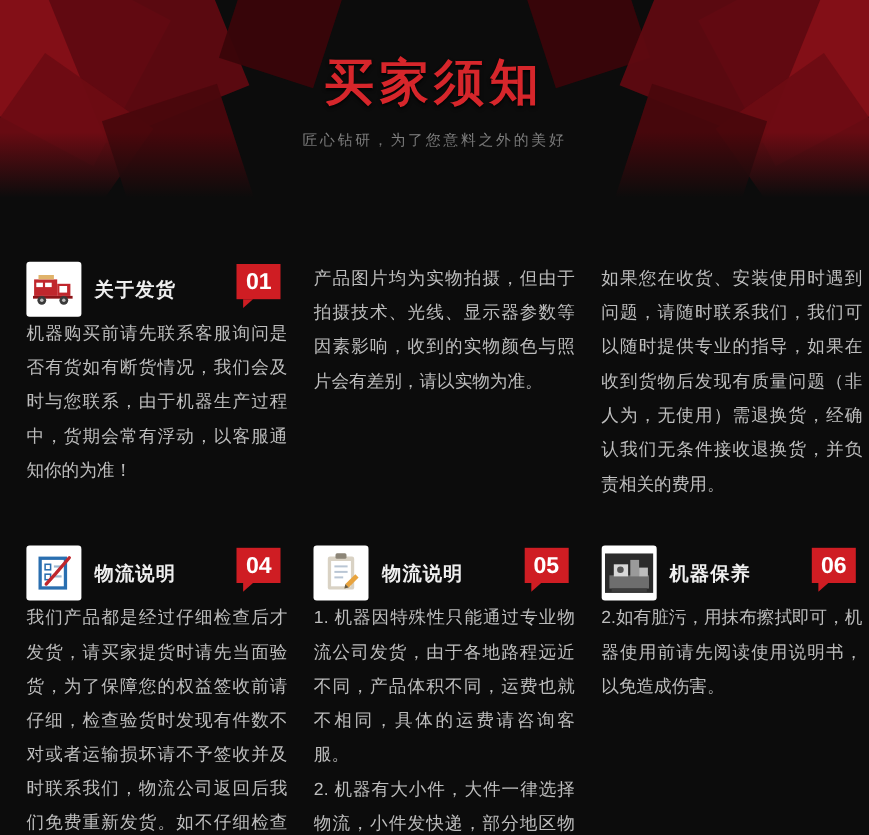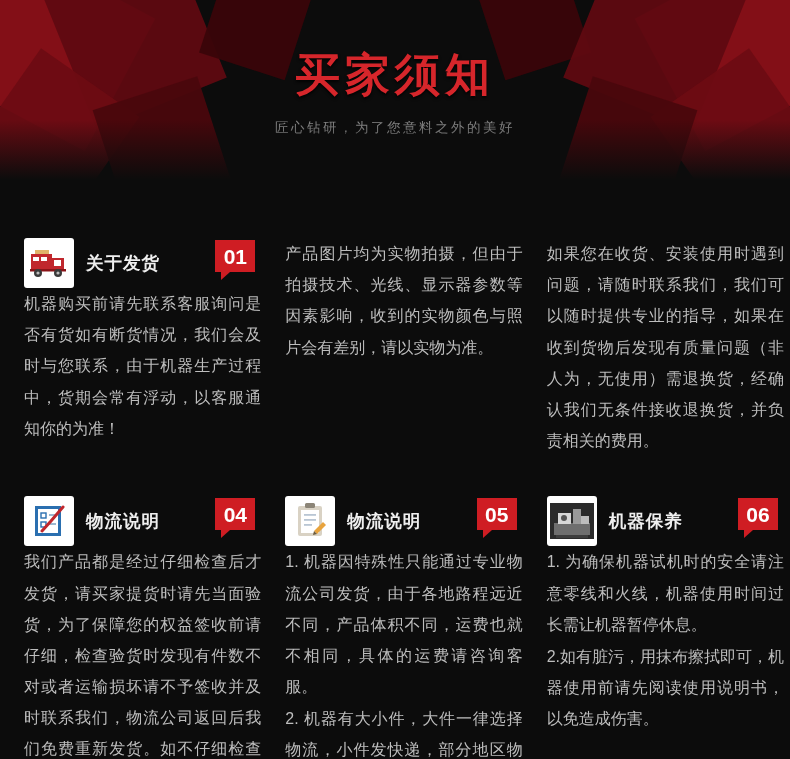--- a/index.html
+++ b/index.html
@@ -267,19 +267,18 @@
             <rect x="23" y="6" width="8" height="15" fill="#9a9a9a"></rect>
             <rect x="31" y="13" width="8" height="8" fill="#bdbdbd"></rect>
             <circle cx="14" cy="15" r="3" fill="#555"></circle>
             <rect x="6" y="32" width="32" height="3" fill="#3d3d3d"></rect>
           </svg>
         </div>
         <div class="card-title">机器保养</div>
         <div class="badge">06</div>
       </div>
       <div class="card-body">
-        <p>1. 为确保机器试机时的安全请注意零线和火线，机器使用时间过长需让机器暂停休息。</p>
         <p>2.如有脏污，用抹布擦拭即可，机器使用前请先阅读使用说明书，以免造成伤害。</p>
       </div>
     </div>
 
   </div>
 </div>
 
 </body></html>

